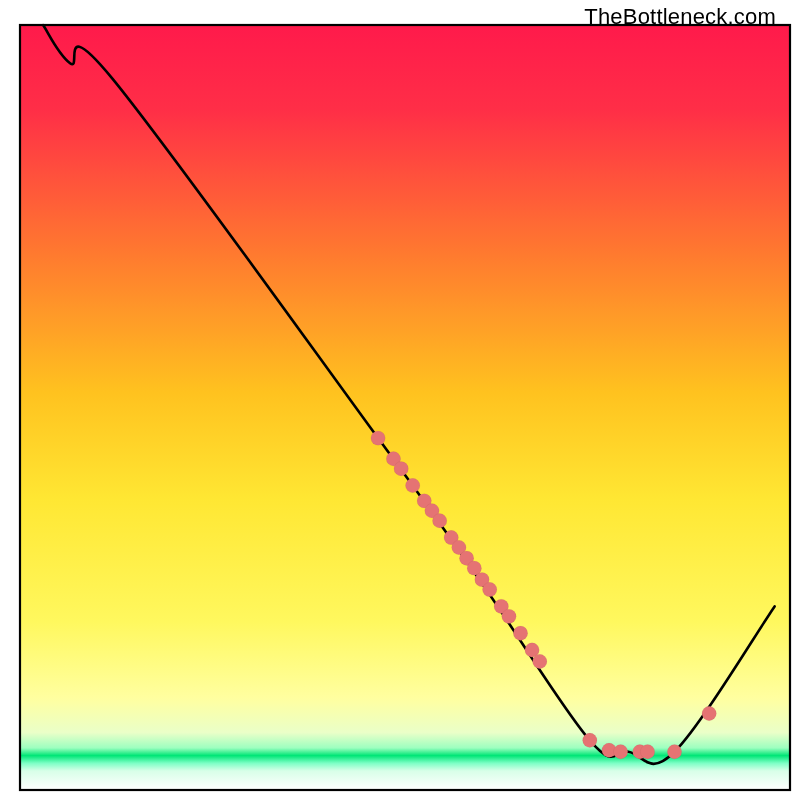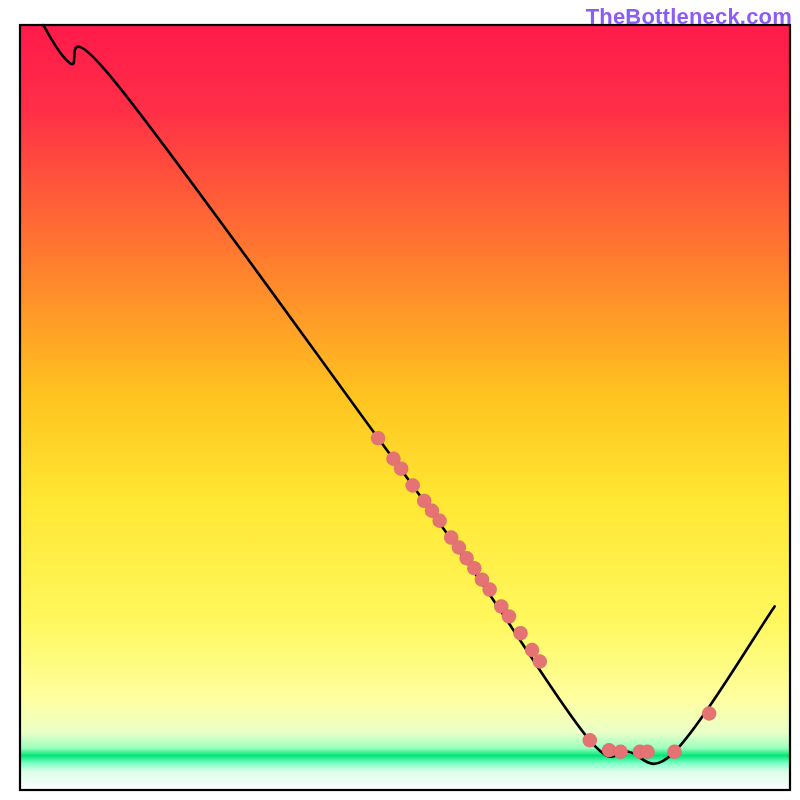--- a/index.html
+++ b/index.html
@@ -11,24 +11,24 @@
     font-family: Arial, Helvetica, sans-serif;
   }
   .chart-container {
     position: relative;
     width: 800px;
     height: 800px;
   }
   .watermark {
     position: absolute;
     top: 4px;
-    right: 8px;
+    right: 24px;
     font-size: 22px;
-    font-weight: 700;
-    color: #8b5cf6;
+    font-weight: 400;
+    color: #000000;
     letter-spacing: 0.2px;
     z-index: 10;
   }
   svg {
     display: block;
   }
 </style>
 </head>
 <body>
 

